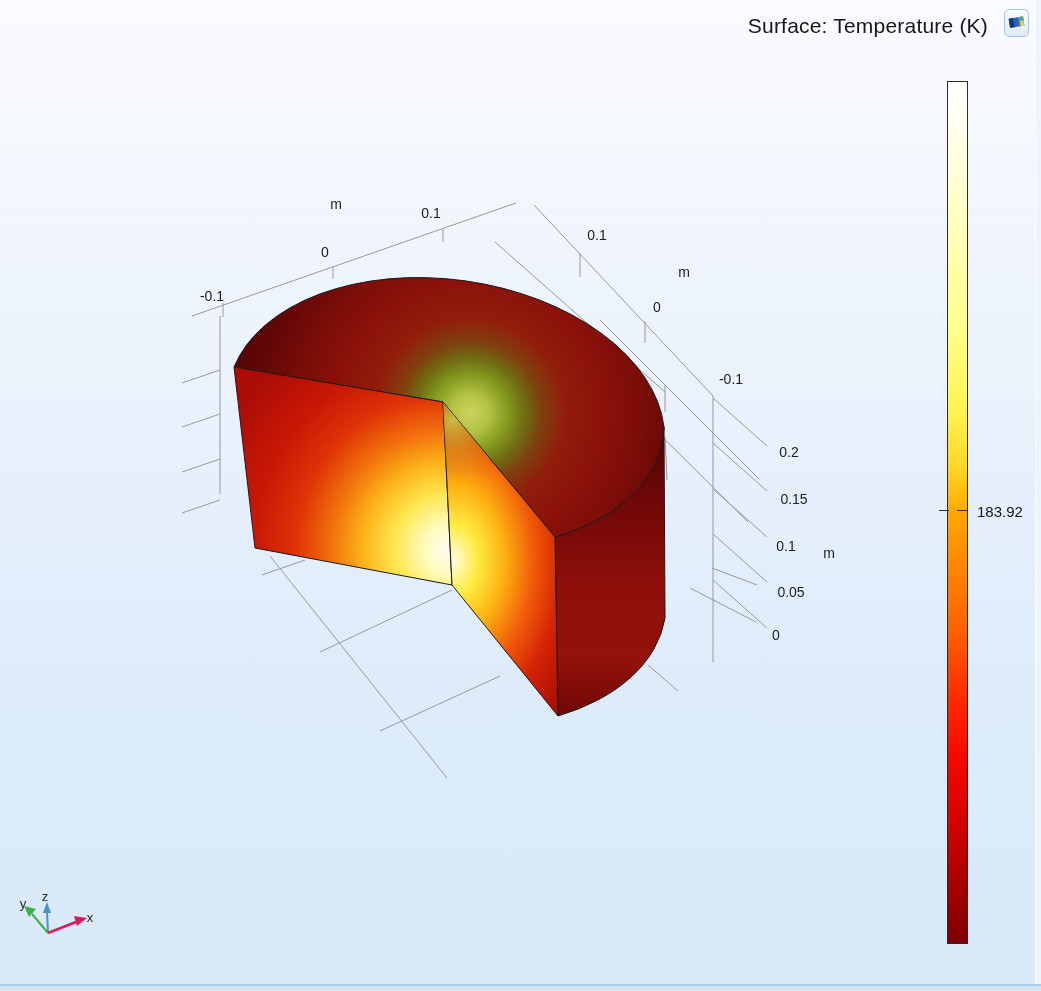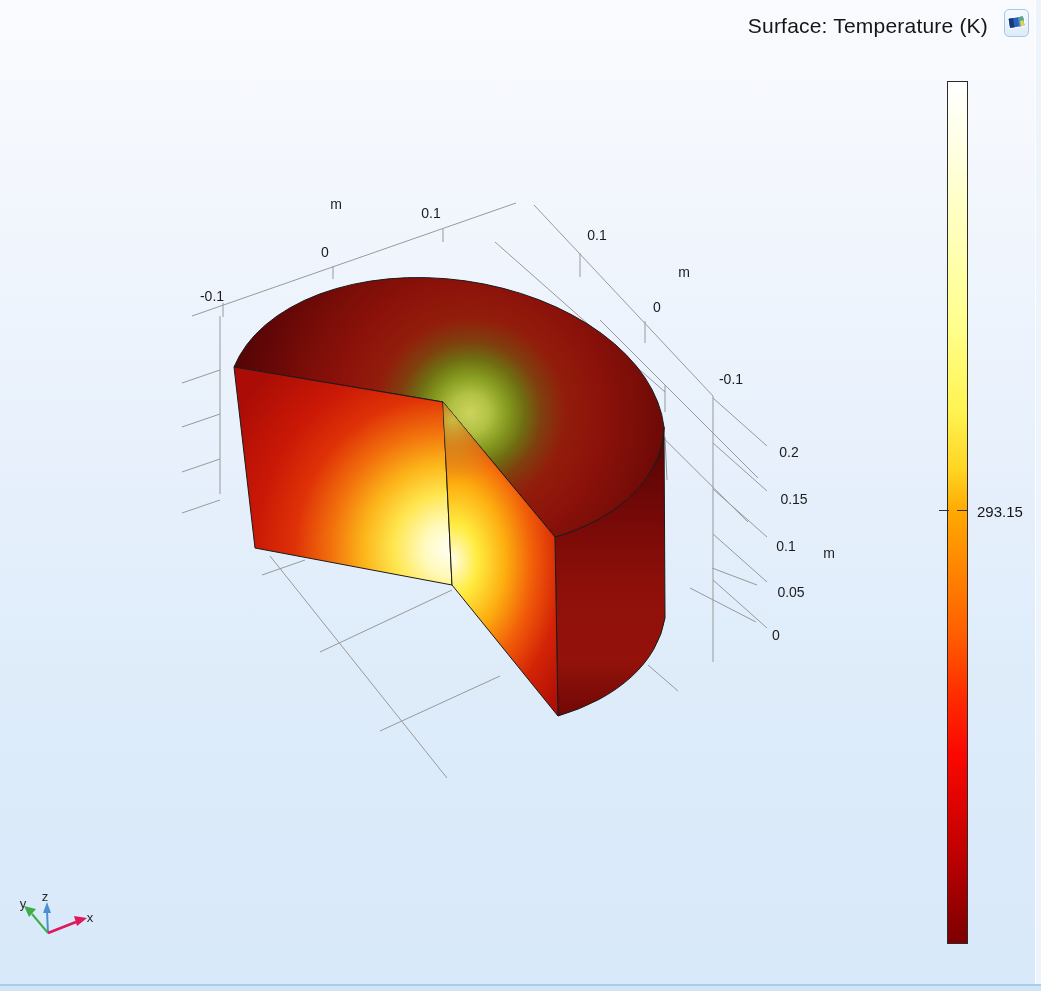--- a/index.html
+++ b/index.html
@@ -177,21 +177,21 @@
       <text x="791" y="597">0.05</text>
       <text x="776" y="640">0</text>
       <text x="829" y="558">m</text>
     </g>
   </svg>
 
   <div>
     <div class="cbar"></div>
     <div class="cbar-tick" style="left:939px;top:510px;width:10px;"></div>
     <div class="cbar-tick" style="left:957px;top:510px;width:10px;"></div>
-    <div class="cbar-label">293.15</div>
+    <div class="cbar-label">183.92</div>
   </div>
 
   <svg class="triad" width="110" height="75" viewBox="0 0 110 75">
     <g>
       <line x1="40" y1="48" x2="39" y2="26" stroke="#4a90d0" stroke-width="2"></line>
       <path d="M39,17 L35,28 L43,28 Z" fill="#4a90d0" stroke="none"></path>
     </g>
     <g>
       <line x1="40" y1="48" x2="24" y2="29" stroke="#3fae49" stroke-width="2"></line>
       <path d="M16,21 L28,24 L21,32 Z" fill="#3fae49" stroke="none"></path>

